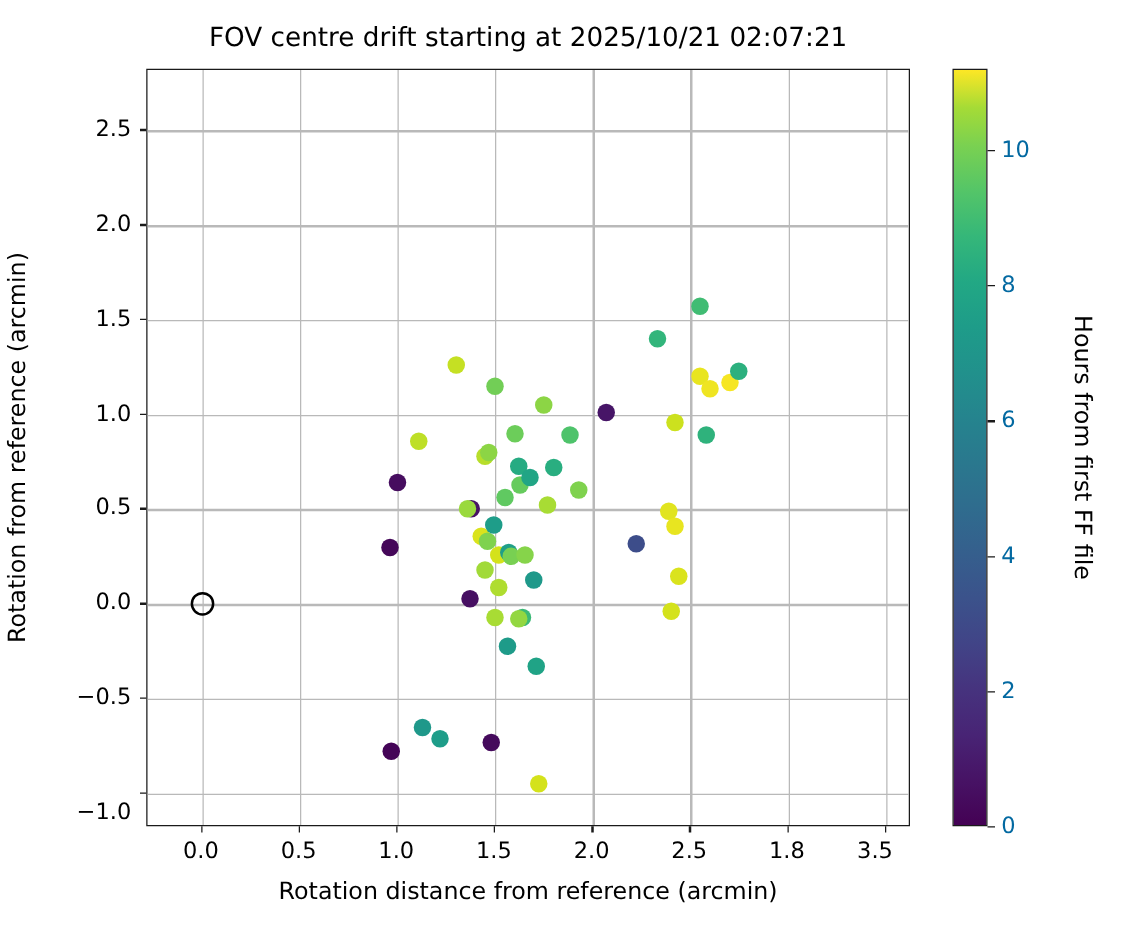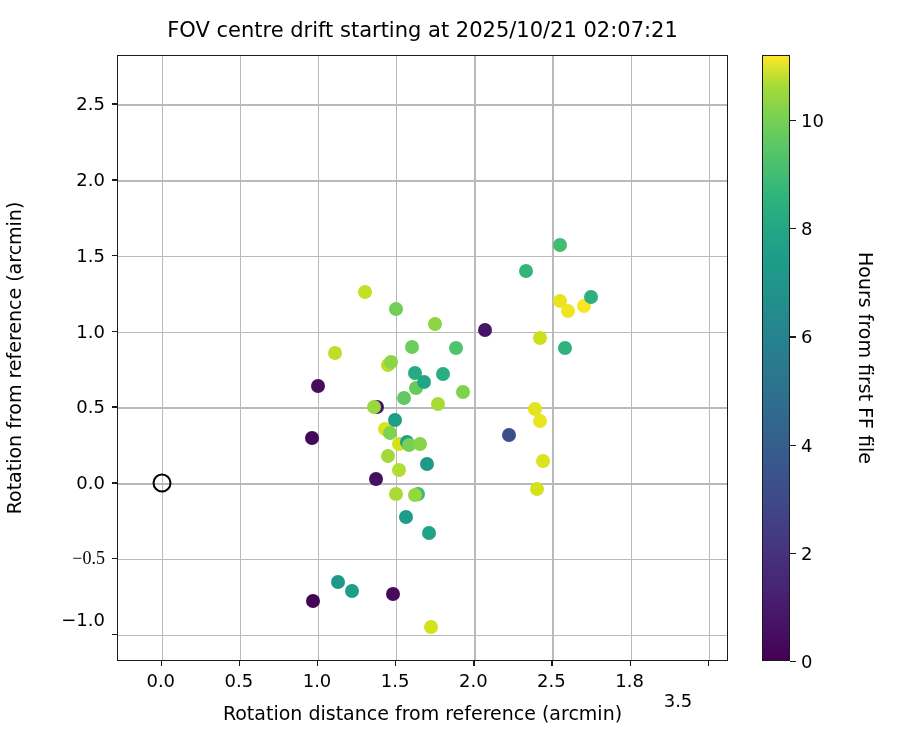--- a/index.html
+++ b/index.html
@@ -71,21 +71,21 @@
     position:absolute;left:762px;top:55px;width:28px;height:606px;
     border:1px solid #1a1a1a;box-sizing:border-box;
     background:linear-gradient(to top,
       #440154 0%,  #471365 6%,  #482475 12%, #46337e 18%,
       #414487 24%, #3b528b 30%, #355f8d 36%, #2f6c8e 42%,
       #2a788e 48%, #25848e 54%, #21918c 60%, #1e9c89 66%,
       #22a884 72%, #35b779 78%, #54c568 84%, #7ad151 90%,
       #a5db36 95%, #fde725 100%);
   }
   .cbtick{position:absolute;left:790px;width:6px;height:1.3px;background:#1a1a1a;}
-  .cblabel{position:absolute;left:801px;font-size:18px;color:#000000;
+  .cblabel{position:absolute;left:801px;font-size:18px;color:#0369a1;
            transform:translateY(-50%);}
   #cbtitle{
     position:absolute;font-size:19px;color:#000;white-space:nowrap;
     left:866px;top:358px;transform:translate(-50%,-50%) rotate(90deg);
     transform-origin:center center;
   }
 </style>
 </head>
 <body>
 
@@ -182,25 +182,25 @@
     <div class="ticklabel x" style="left: 317.02px;">1.0</div>
     <div class="tick x" style="left: 395.153px;"></div>
     <div class="ticklabel x" style="left: 395.153px;">1.5</div>
     <div class="tick x" style="left: 473.286px;"></div>
     <div class="ticklabel x" style="left: 473.286px;">2.0</div>
     <div class="tick x" style="left: 551.419px;"></div>
     <div class="ticklabel x" style="left: 551.419px;">2.5</div>
     <div class="tick x" style="left: 629.552px;"></div>
     <div class="ticklabel x" style="left: 629.552px;">1.8</div>
     <div class="tick x" style="left: 707.685px;"></div>
-    <div class="ticklabel x" style="left: 678px; margin-top: 20px;">3.5</div>
+    <div class="ticklabel x" style="left: 700px;">3.5</div>
     <div class="tick y" style="top: 633.73px;"></div>
-    <div class="ticklabel y" style="top: 619px;">−1.0</div>
+    <div class="ticklabel y" style="top: 650px;">−1.0</div>
     <div class="tick y" style="top: 557.98px;"></div>
-    <div class="ticklabel y" style="top: 557.98px; font-family: Liberation Serif, serif;">−0.5</div>
+    <div class="ticklabel y" style="top: 557.98px;">−0.5</div>
     <div class="tick y" style="top: 482.23px;"></div>
     <div class="ticklabel y" style="top: 482.23px;">0.0</div>
     <div class="tick y" style="top: 406.48px;"></div>
     <div class="ticklabel y" style="top: 406.48px;">0.5</div>
     <div class="tick y" style="top: 330.73px;"></div>
     <div class="ticklabel y" style="top: 330.73px;">1.0</div>
     <div class="tick y" style="top: 254.98px;"></div>
     <div class="ticklabel y" style="top: 254.98px;">1.5</div>
     <div class="tick y" style="top: 179.23px;"></div>
     <div class="ticklabel y" style="top: 179.23px;">2.0</div>

